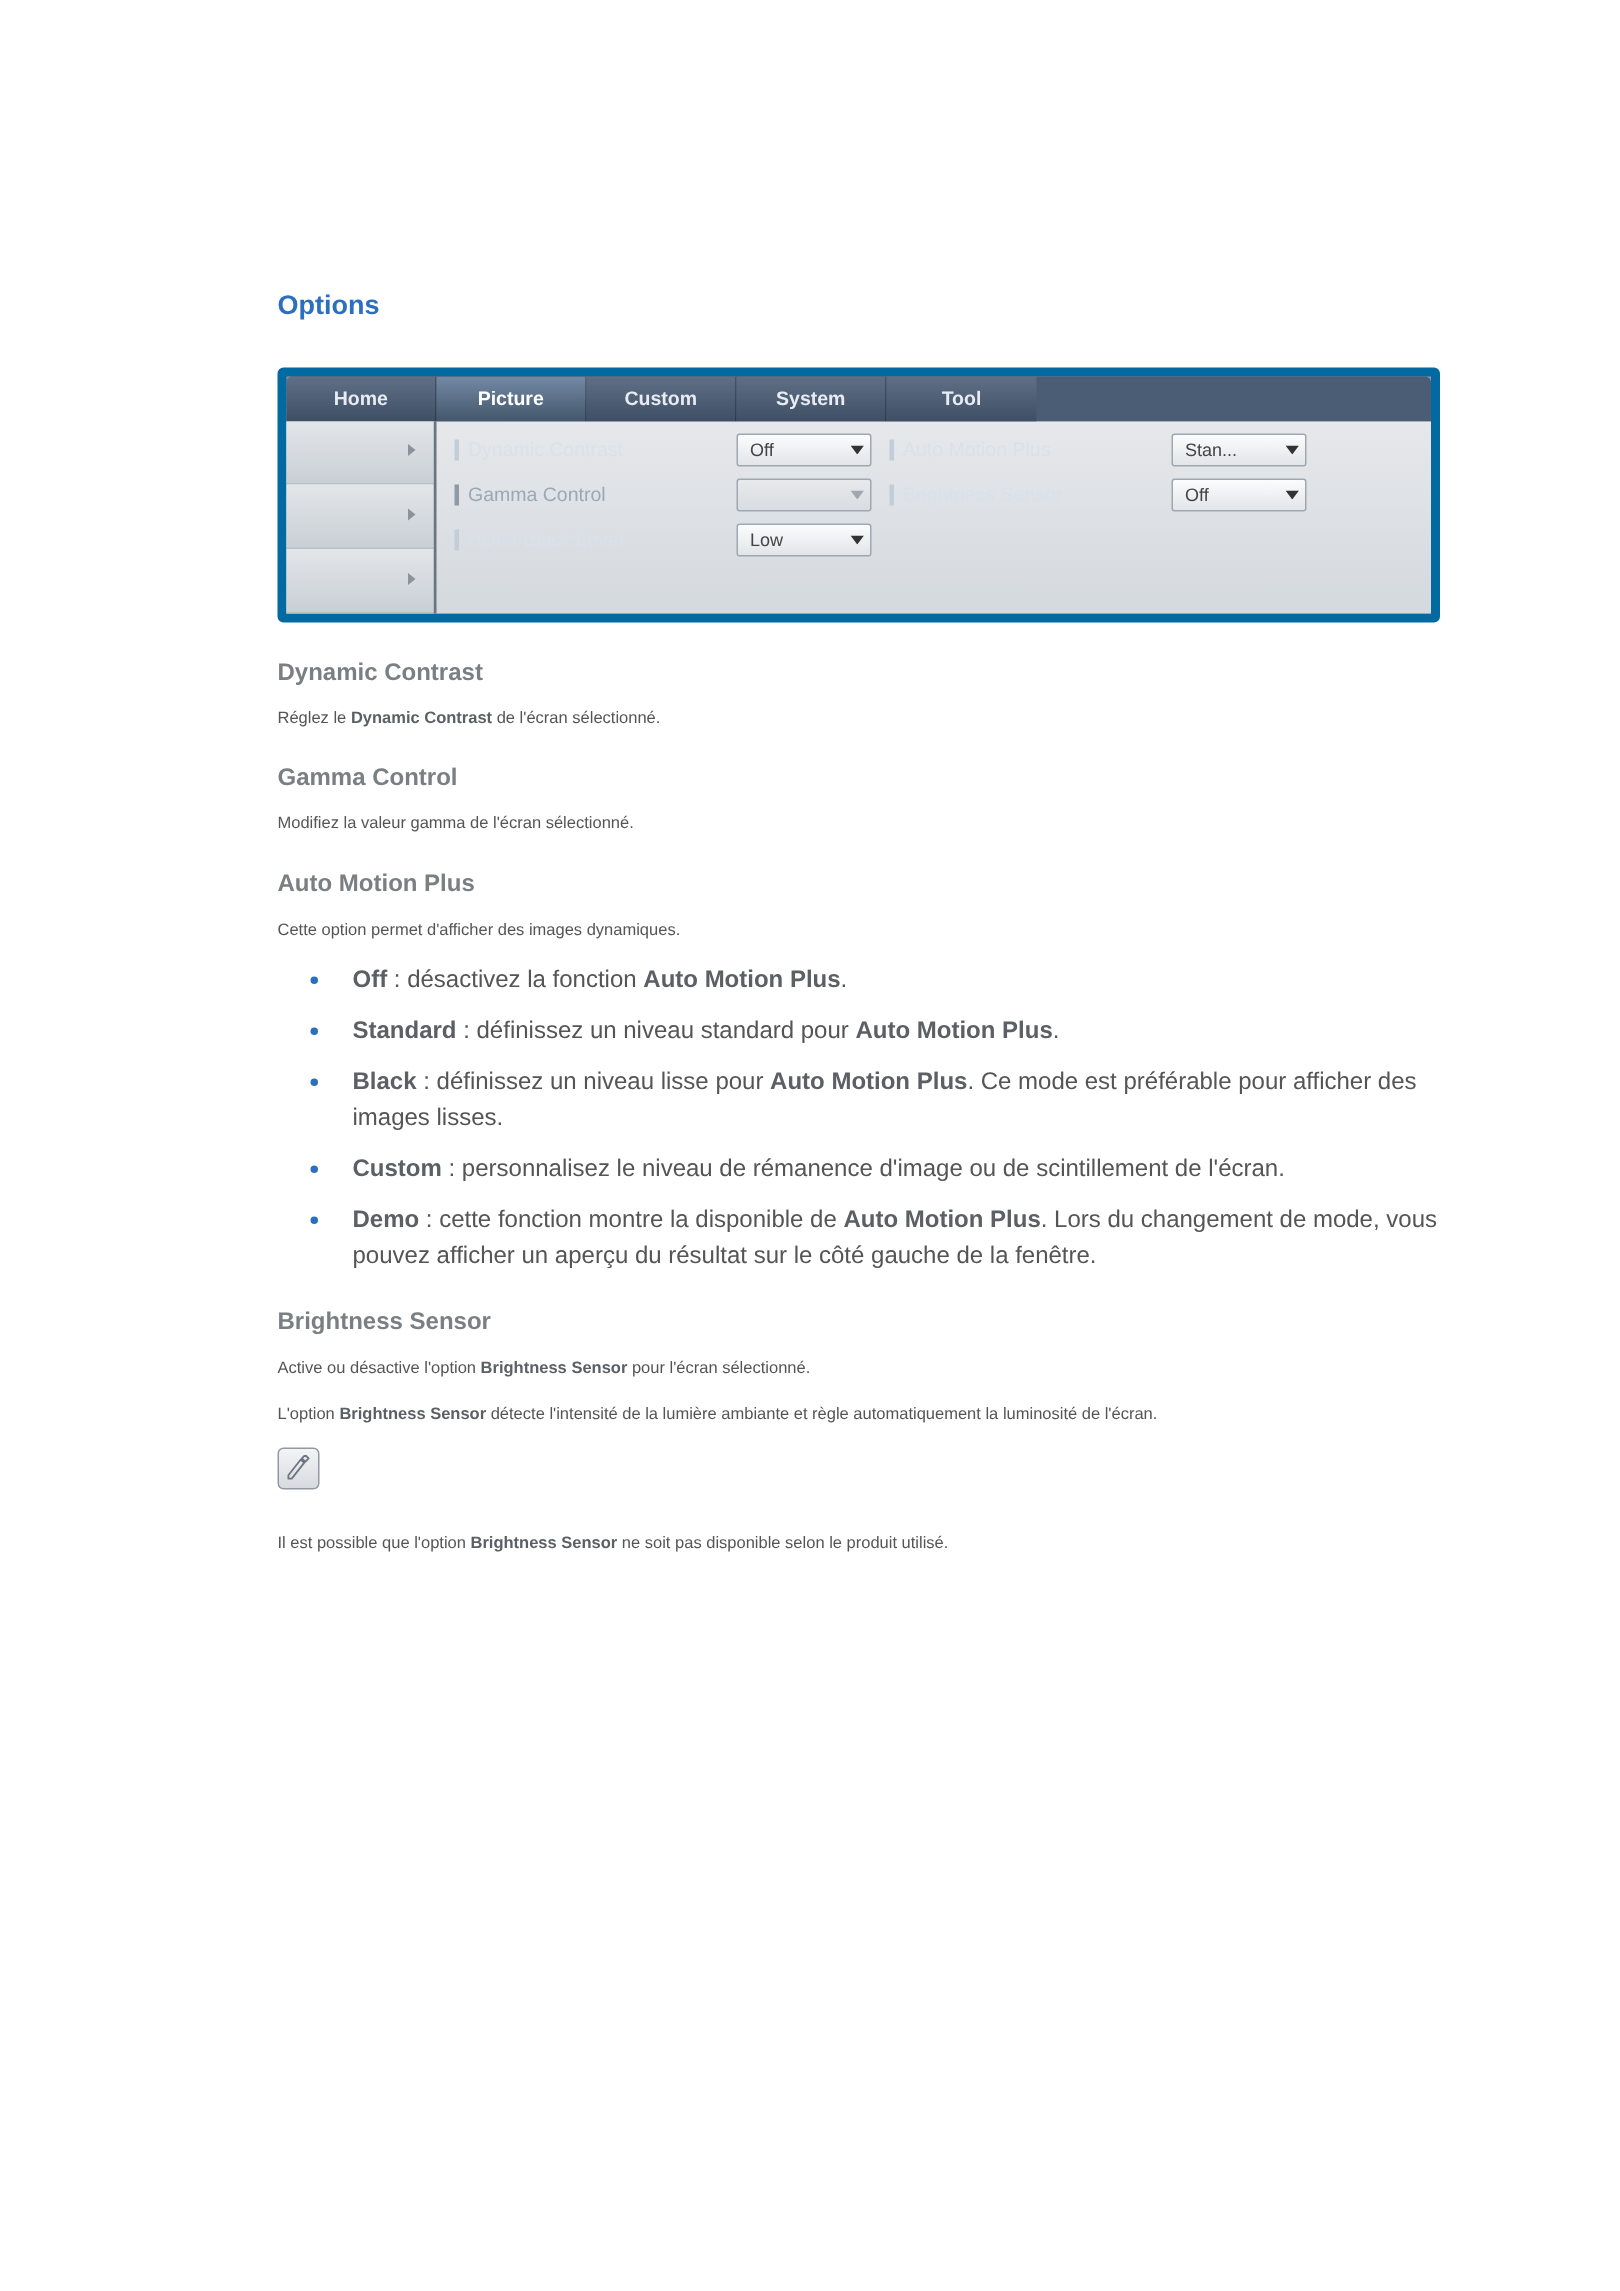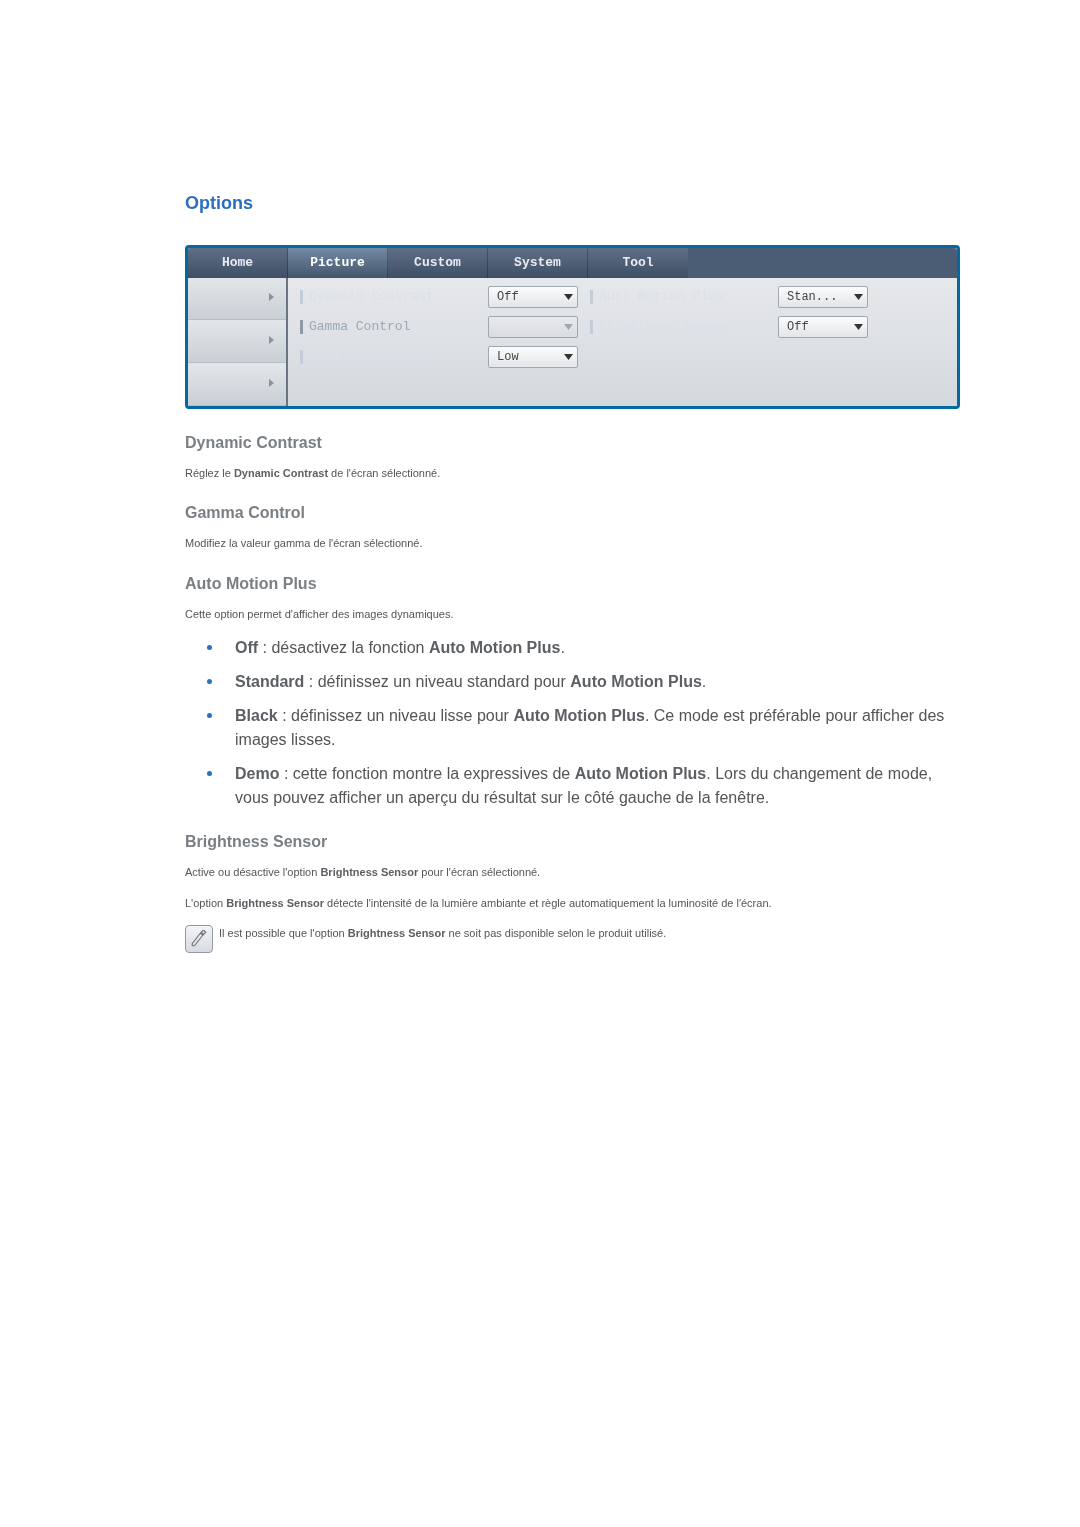--- a/index.html
+++ b/index.html
@@ -12,26 +12,25 @@
       font-size: 16px;
       line-height: 1.5;
     }
     .page-title {
       color: #2c6ebf;
       font-size: 18px;
       font-weight: bold;
       margin-bottom: 28px;
     }
     .tabpanel {
-      border: 3px solid #0369a1;
+      border: 6px solid #0369a1;
       background: #8e99a3;
       border-radius: 4px;
       margin-bottom: 22px;
       padding: 0;
-      font-family: Liberation Mono, monospace;
     }
     .tabs-row {
       display: flex;
       background: #4b5d74;
       border-radius: 4px 4px 0 0;
       overflow: hidden;
     }
     .tab {
       flex: 0 0 100px;
       text-align: center;
@@ -114,21 +113,21 @@
     p.body-text, .note-text { color:#555; font-size:11px; margin-bottom: 14px; }
     .bold { font-weight:bold; color:#5c5f63; }
 
     ul.list { list-style: none; margin: 6px 0 16px 0; }
     ul.list li { position: relative; padding-left: 50px; margin: 10px 0; }
     ul.list li::before {
       content: ""; position: absolute; left: 22px; top: 9px;
       width: 5px; height: 5px; border-radius: 50%; background: #2c6ebf;
     }
 
-    .note-row { display:flex; align-items:flex-start; gap: 6px; margin-top: 14px; }
+    .note-row { display:flex; align-items:flex-start; gap: 28px; margin-top: 14px; flex-direction: column; }
     .note-icon {
       width: 28px; height: 28px; flex: 0 0 28px;
       border: 1px solid #9299a2; border-radius: 4px;
       background: linear-gradient(#f3f4f6,#d7dadf);
       display:flex; align-items:center; justify-content:center;
     }
     .note-icon svg { width:18px; height:18px; }
   </style>
 </head>
 <body>
@@ -239,21 +238,22 @@
 
 <h3 class="section-h">Gamma Control</h3>
 <p class="body-text">Modifiez la valeur gamma de l'écran sélectionné.</p>
 
 <h3 class="section-h">Auto Motion Plus</h3>
 <p class="body-text">Cette option permet d'afficher des images dynamiques.</p>
 <ul class="list">
   <li><span class="bold">Off</span><span> : désactivez la fonction </span><span class="bold">Auto Motion Plus</span><span>.</span></li>
   <li><span class="bold">Standard</span><span> : définissez un niveau standard pour </span><span class="bold">Auto Motion Plus</span><span>.</span></li>
   <li><span class="bold">Black</span><span> : définissez un niveau lisse pour </span><span class="bold">Auto Motion Plus</span><span>. Ce mode est préférable pour afficher des images lisses.</span></li>
-  <li><span class="bold">Demo</span><span> : cette fonction montre la expressives de </span><span class="bold">Auto Motion Plus</span><span>. Lors du changement de mode, vous pouvez afficher un aperçu du résultat sur le côté gauche de la fenêtre.</span></li>
+  <li><span class="bold">Custom</span><span> : personnalisez le niveau de rémanence d'image ou de scintillement de l'écran.</span><span class="bold"></span><span></span></li>
+  <li><span class="bold">Demo</span><span> : cette fonction montre la disponible de </span><span class="bold">Auto Motion Plus</span><span>. Lors du changement de mode, vous pouvez afficher un aperçu du résultat sur le côté gauche de la fenêtre.</span></li>
 </ul>
 
 <h3 class="section-h">Brightness Sensor</h3>
 <p class="body-text">
   <span>Active ou désactive l'option </span><span class="bold">Brightness Sensor</span><span> pour l'écran sélectionné.</span>
 </p>
 <p class="body-text">
   <span>L'option </span><span class="bold">Brightness Sensor</span><span> détecte l'intensité de la lumière ambiante et règle automatiquement la luminosité de l'écran.</span>
 </p>
 

